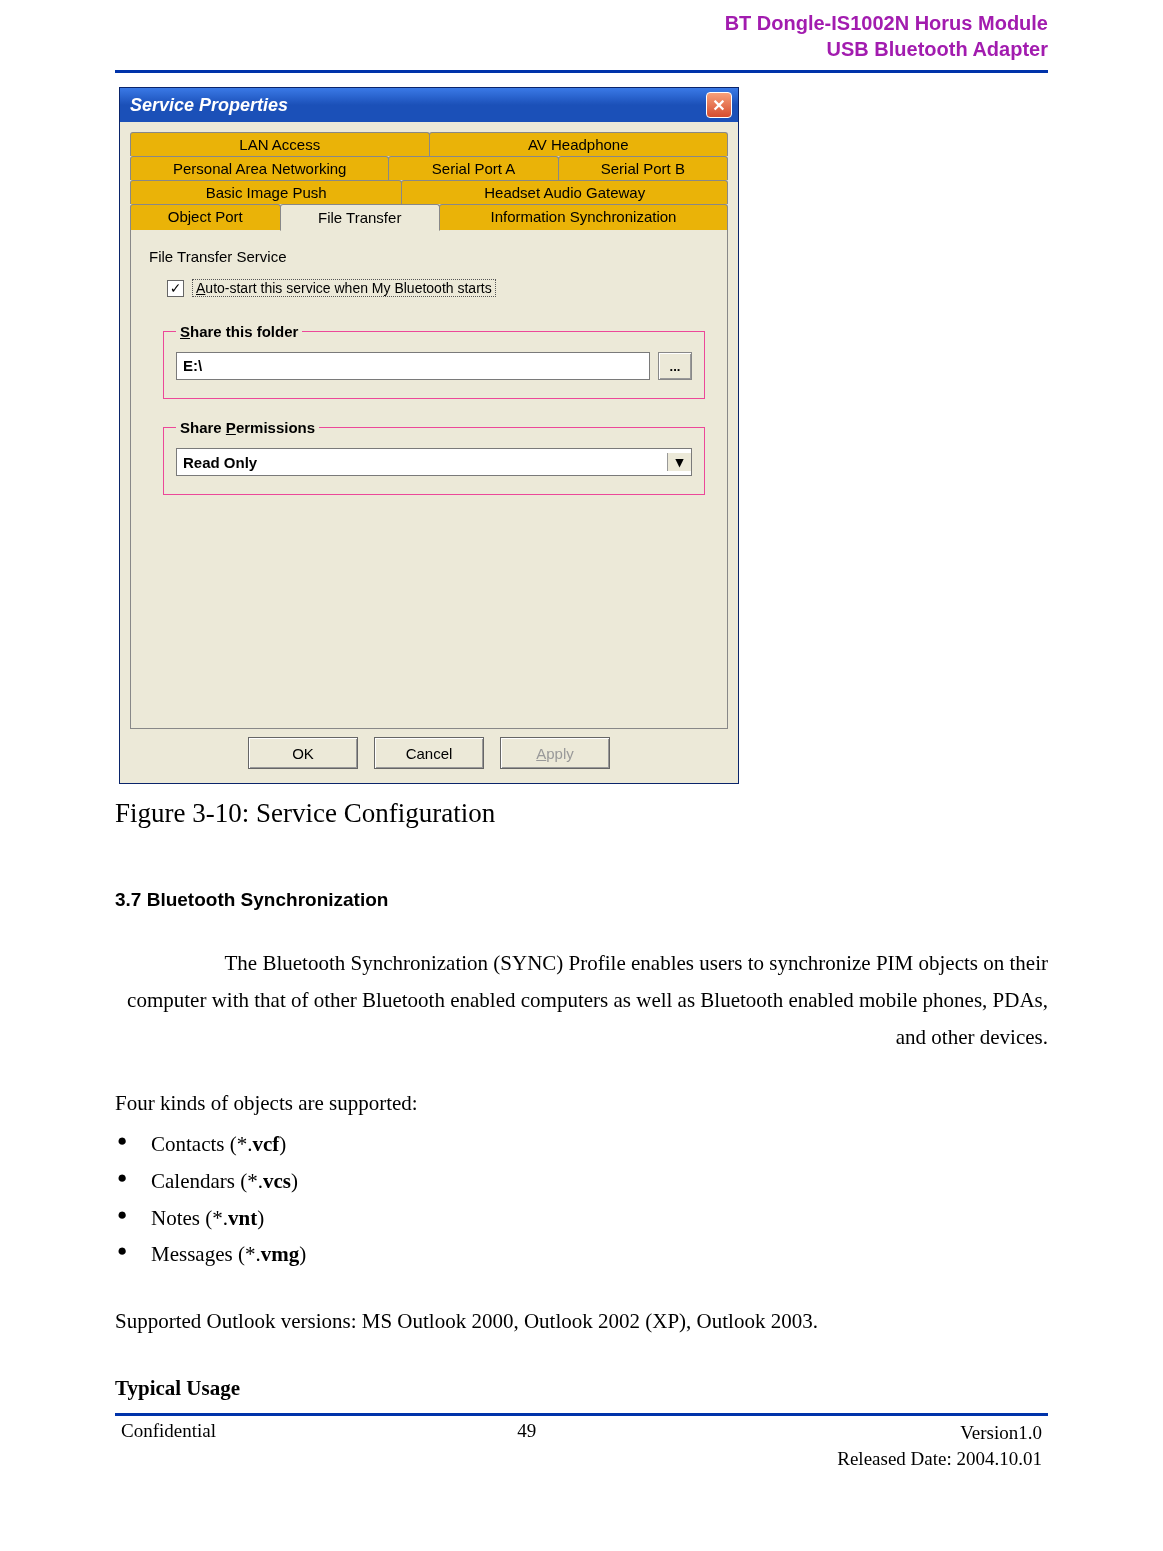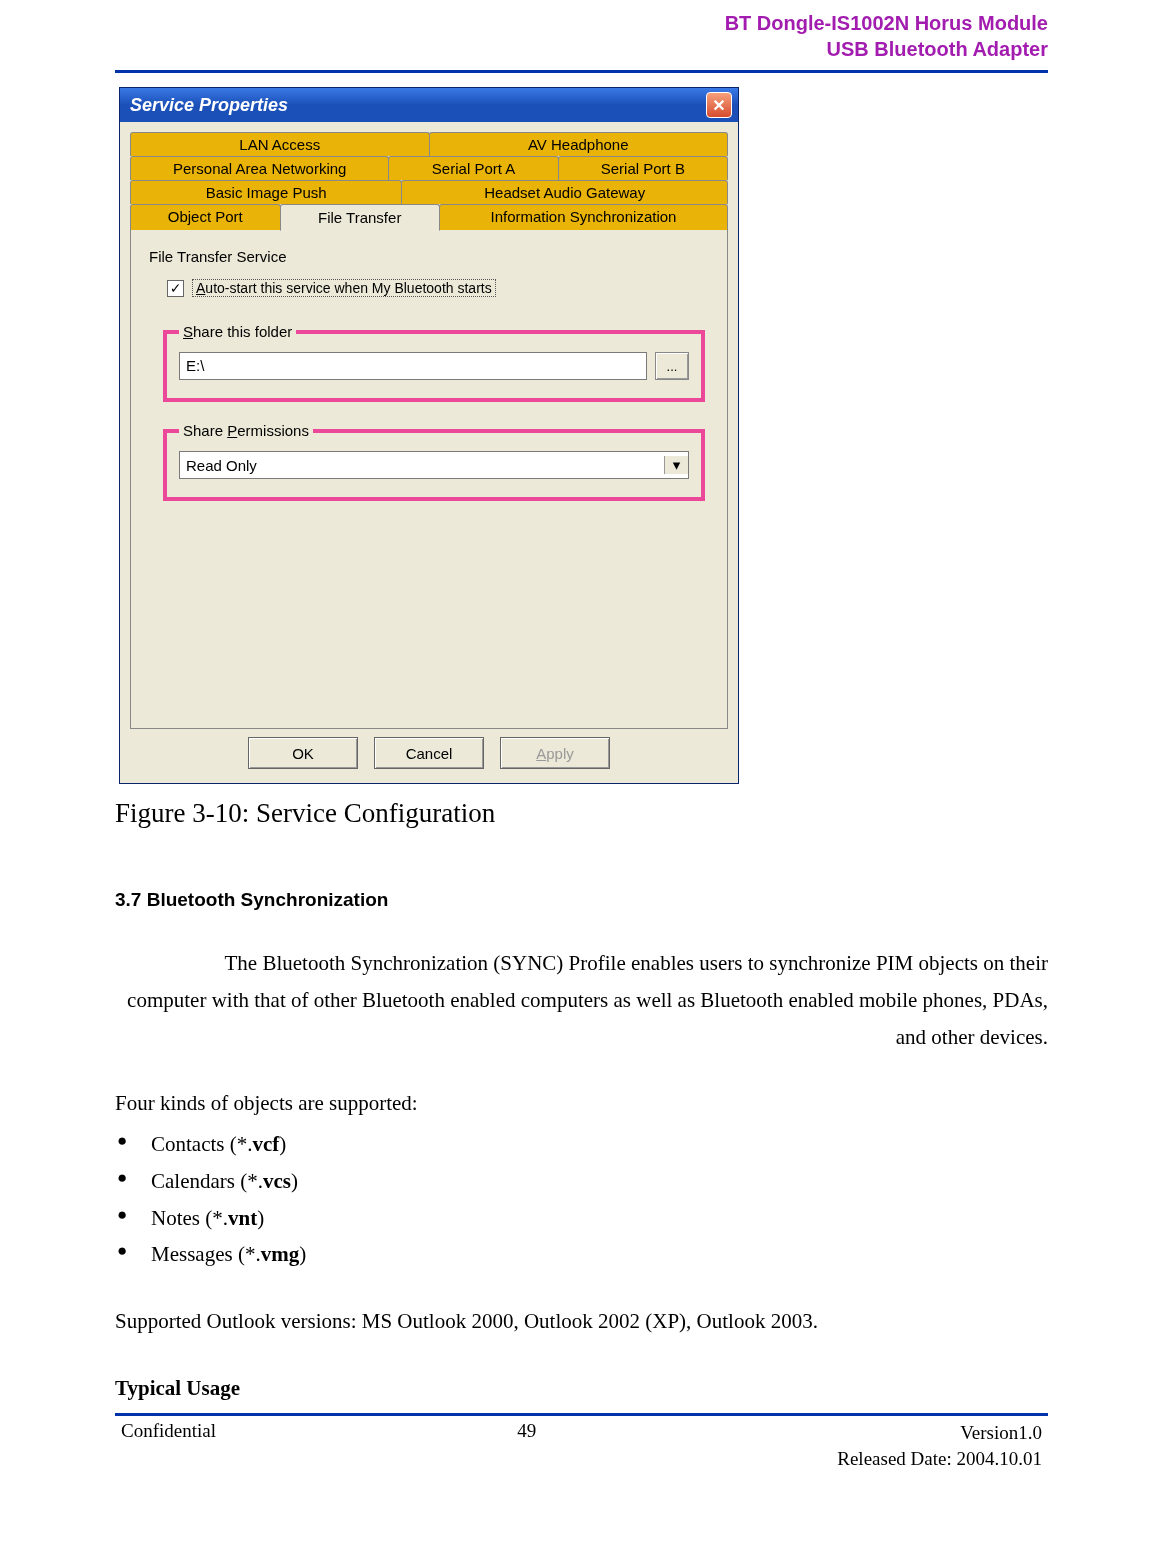--- a/index.html
+++ b/index.html
@@ -128,23 +128,24 @@
     font-size: 14px;
     line-height: 1;
   }
   .chk-label {
     border: 1px dotted #555;
     padding: 0 3px;
     font-size: 14px;
   }
   .chk-label .ul { text-decoration: underline; }
   fieldset.group {
-    border: 4px solid #ec4899;
+    border: 1px solid #ec4899;
     margin: 0 4px 20px 14px;
     padding: 12px 12px 18px 12px;
+    font-weight: bold;
   }
   fieldset.group legend {
     font-size: 15px;
     padding: 0 4px;
   }
   fieldset.group legend .ul { text-decoration: underline; }
   .path-row {
     display: flex;
     gap: 8px;
     align-items: center;

